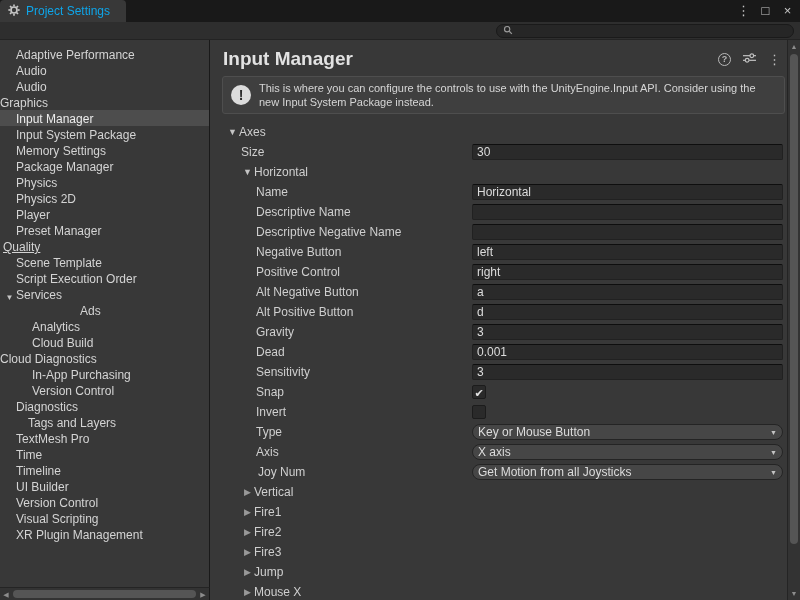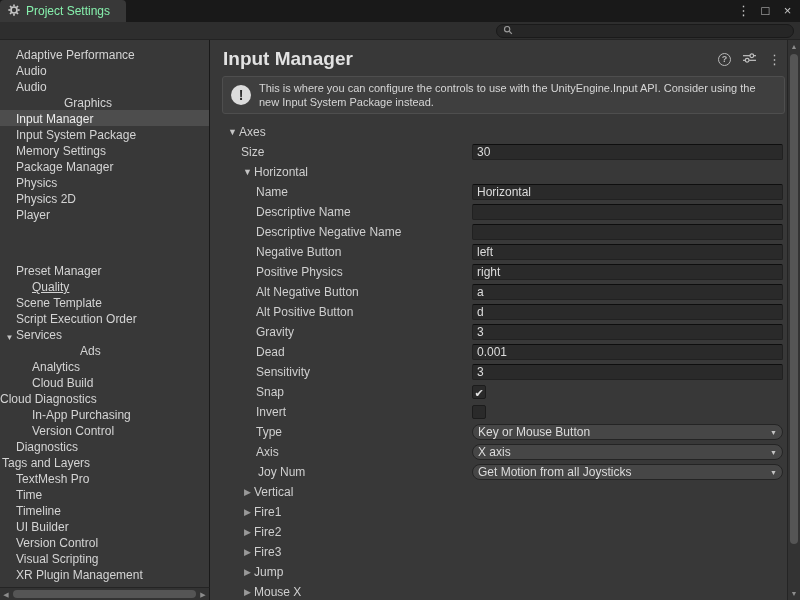--- a/index.html
+++ b/index.html
@@ -3,21 +3,21 @@
 <meta charset="utf-8">
 <style>
   * { margin:0; padding:0; box-sizing:border-box; }
   html,body { background:#1e1e1e; }
   body { font-family:"Liberation Sans", sans-serif; }
   .window { position:relative; width:800px; height:600px; background:#383838; color:#c8c8c8; font-size:12px; overflow:hidden; }
 
   
   .tabbar { position:absolute; left:0; top:0; width:100%; height:22px; background:#191919; }
   .tab { position:absolute; left:0; top:0; height:22px; padding:0 16px 0 8px; background:#383838;
-         border-radius:4px 4px 0 0; display:flex; align-items:center; gap:6px; color:#86efac; }
+         border-radius:4px 4px 0 0; display:flex; align-items:center; gap:6px; color:#0ea5e9; }
   .win-controls { position:absolute; right:6px; top:0; height:22px; display:flex; align-items:center; gap:9px; color:#c6c6c6; }
   .win-controls span { width:13px; text-align:center; font-size:13px; line-height:22px; cursor:default; }
 
   
   .toolbar { position:absolute; left:0; top:22px; width:100%; height:18px; background:#2e2e2e; border-bottom:1px solid #232323; }
   .searchbox { position:absolute; left:496px; right:6px; top:2px; height:14px; background:#262626;
                border:1px solid #1a1a1a; border-radius:7px; display:flex; align-items:center; padding:0 6px; gap:4px; }
   .searchbox input { flex:1; min-width:0; background:transparent; border:none; outline:none; color:#d2d2d2; font-size:11px; font-family:inherit; }
 
   
@@ -120,21 +120,21 @@
     <div>
         <div class="side-item" style="padding-left: 16px;">
           <span class="side-label">Adaptive Performance</span>
         </div>
         <div class="side-item" style="padding-left: 16px;">
           <span class="side-label">Audio</span>
         </div>
         <div class="side-item" style="padding-left: 16px;">
           <span class="side-label">Audio</span>
         </div>
-        <div class="side-item" style="padding-left: 16px; margin-left: 48px;">
+        <div class="side-item" style="">
           <span class="side-label">Graphics</span>
         </div>
         <div class="side-item selected" style="padding-left: 16px;">
           <span class="side-label">Input Manager</span>
         </div>
         <div class="side-item" style="padding-left: 16px;">
           <span class="side-label">Input System Package</span>
         </div>
         <div class="side-item" style="padding-left: 16px;">
           <span class="side-label">Memory Settings</span>
@@ -144,24 +144,24 @@
         </div>
         <div class="side-item" style="padding-left: 16px;">
           <span class="side-label">Physics</span>
         </div>
         <div class="side-item" style="padding-left: 16px;">
           <span class="side-label">Physics 2D</span>
         </div>
         <div class="side-item" style="padding-left: 16px;">
           <span class="side-label">Player</span>
         </div>
-        <div class="side-item" style="padding-left: 16px; margin-top: 40px;">
+        <div class="side-item" style="padding-left: 16px;">
           <span class="side-label">Preset Manager</span>
         </div>
-        <div class="side-item" style="padding-left: 32px; text-decoration: underline;">
+        <div class="side-item" style="padding-left: 3px; text-decoration: underline;">
           <span class="side-label">Quality</span>
         </div>
         <div class="side-item" style="padding-left: 16px;">
           <span class="side-label">Scene Template</span>
         </div>
         <div class="side-item" style="padding-left: 16px;">
           <span class="side-label">Script Execution Order</span>
         </div>
         <div class="side-item" style="padding-left: 3px;">
           <span class="fold-arrow open" style="font-size: 8px;">▼</span>
@@ -181,21 +181,21 @@
         </div>
         <div class="side-item" style="padding-left: 32px;">
           <span class="side-label">In-App Purchasing</span>
         </div>
         <div class="side-item" style="padding-left: 32px;">
           <span class="side-label">Version Control</span>
         </div>
         <div class="side-item" style="padding-left: 16px;">
           <span class="side-label">Diagnostics</span>
         </div>
-        <div class="side-item" style="padding-left: 2px;">
+        <div class="side-item" style="padding-left: 28px;">
           <span class="side-label">Tags and Layers</span>
         </div>
         <div class="side-item" style="padding-left: 16px;">
           <span class="side-label">TextMesh Pro</span>
         </div>
         <div class="side-item" style="padding-left: 16px;">
           <span class="side-label">Time</span>
         </div>
         <div class="side-item" style="padding-left: 16px;">
           <span class="side-label">Timeline</span>
@@ -275,21 +275,21 @@
           <div class="field-area"><input class="field" type="text" value="" style=""></div>
         </div>
         <div class="prop-row">
           <div class="prop-label" style="left: 45px;">
             <span class="lab-text">Negative Button</span>
           </div>
           <div class="field-area"><input class="field" type="text" value="left" style=""></div>
         </div>
         <div class="prop-row">
           <div class="prop-label" style="left: 45px;">
-            <span class="lab-text">Positive Physics</span>
+            <span class="lab-text">Positive Control</span>
           </div>
           <div class="field-area"><input class="field" type="text" value="right" style=""></div>
         </div>
         <div class="prop-row">
           <div class="prop-label" style="left: 45px;">
             <span class="lab-text">Alt Negative Button</span>
           </div>
           <div class="field-area"><input class="field" type="text" value="a" style=""></div>
         </div>
         <div class="prop-row">

